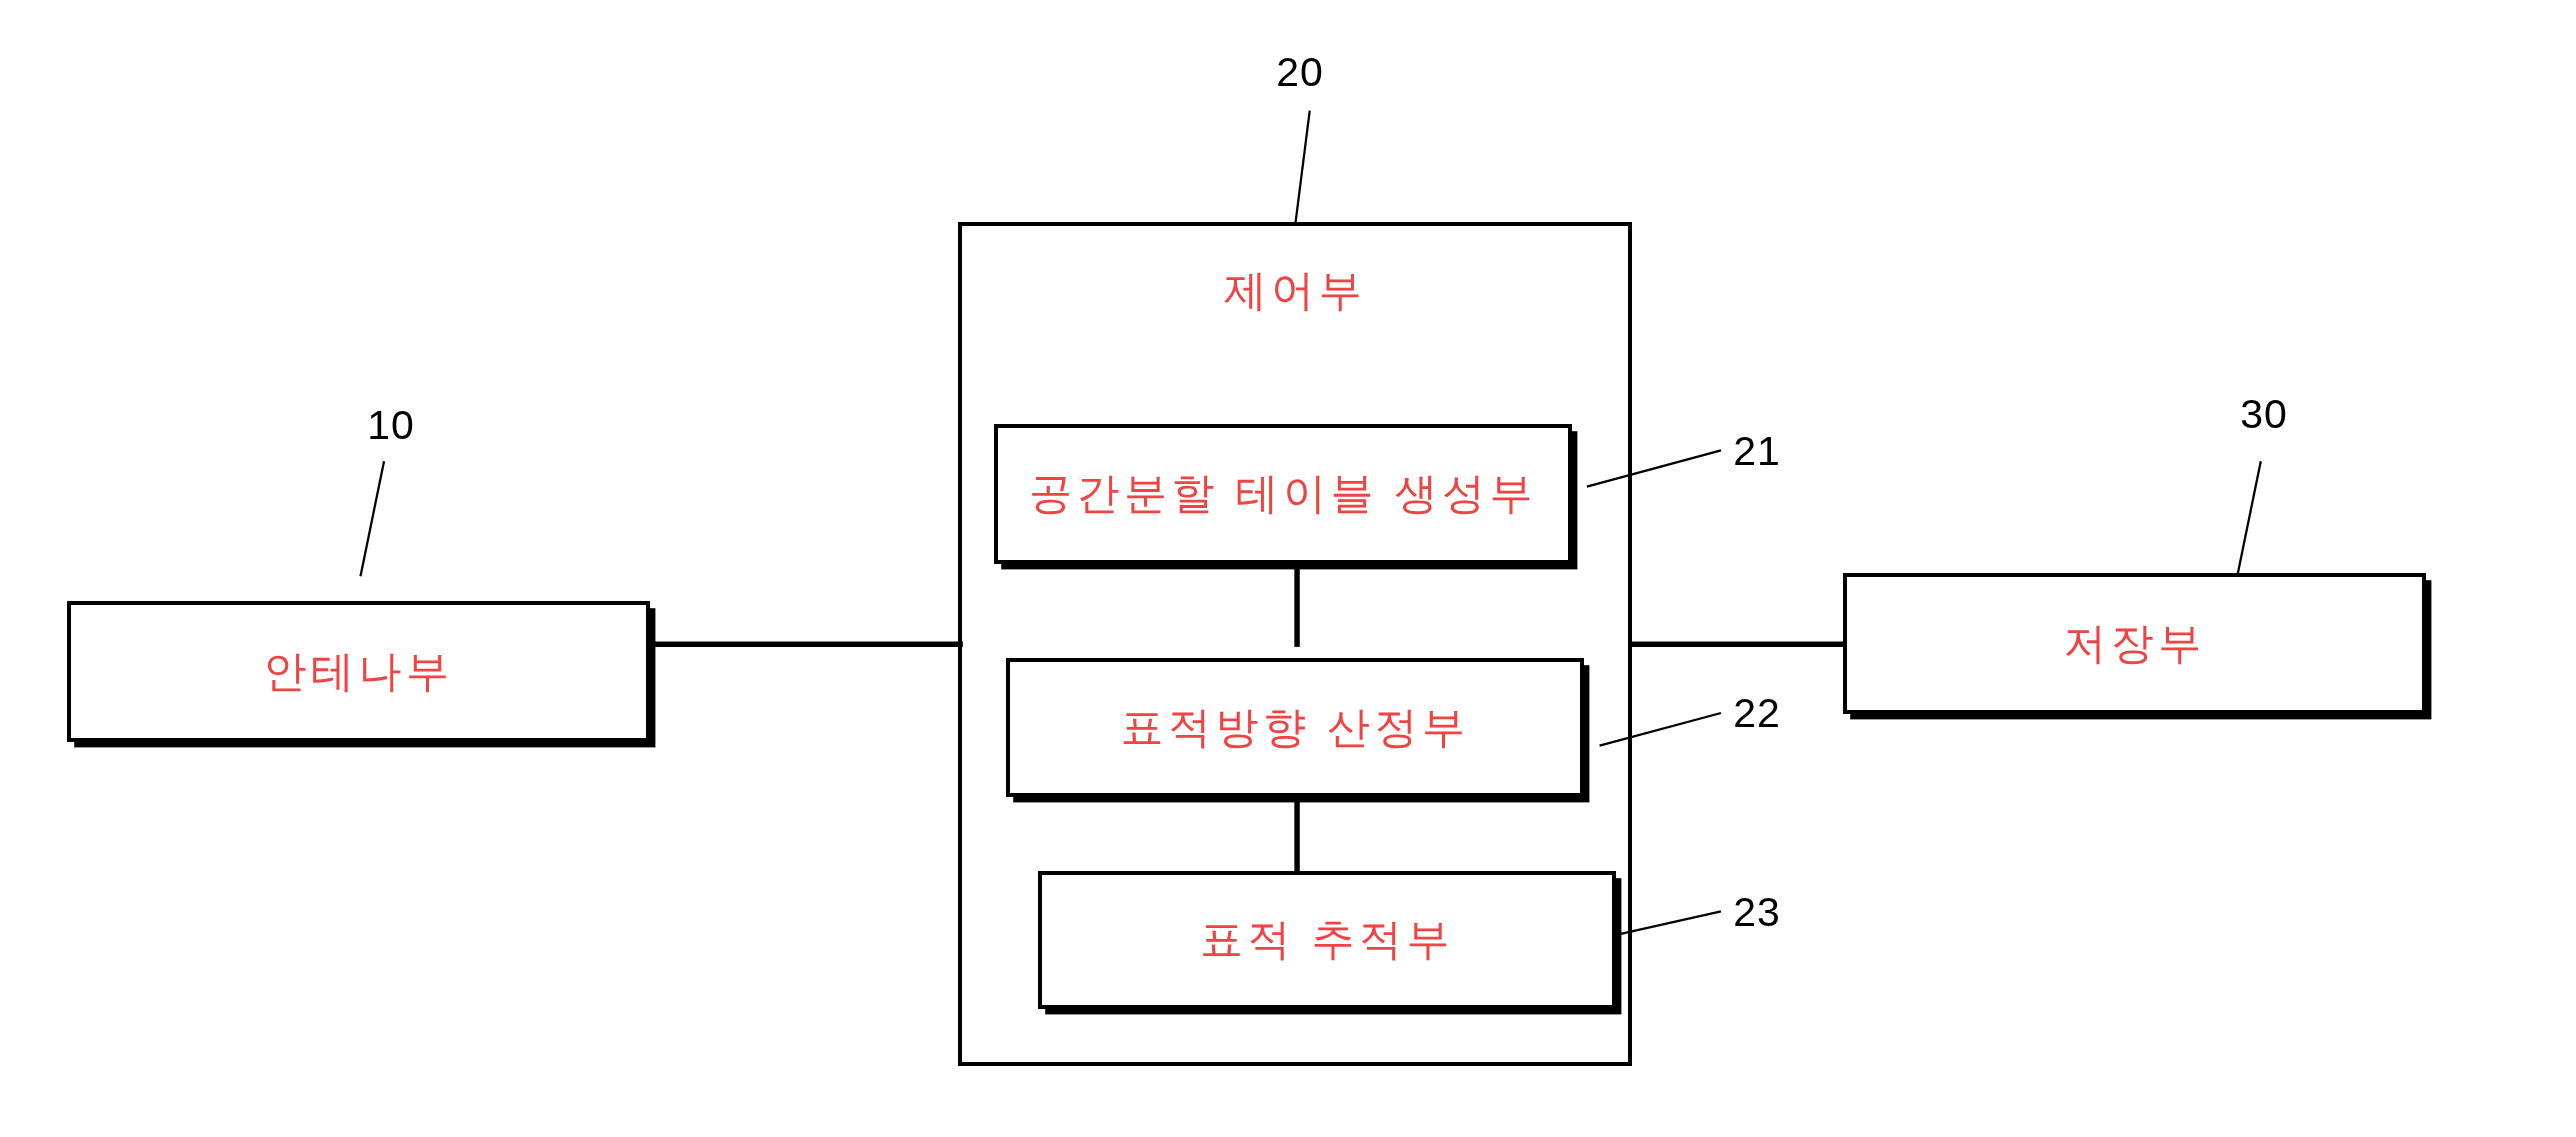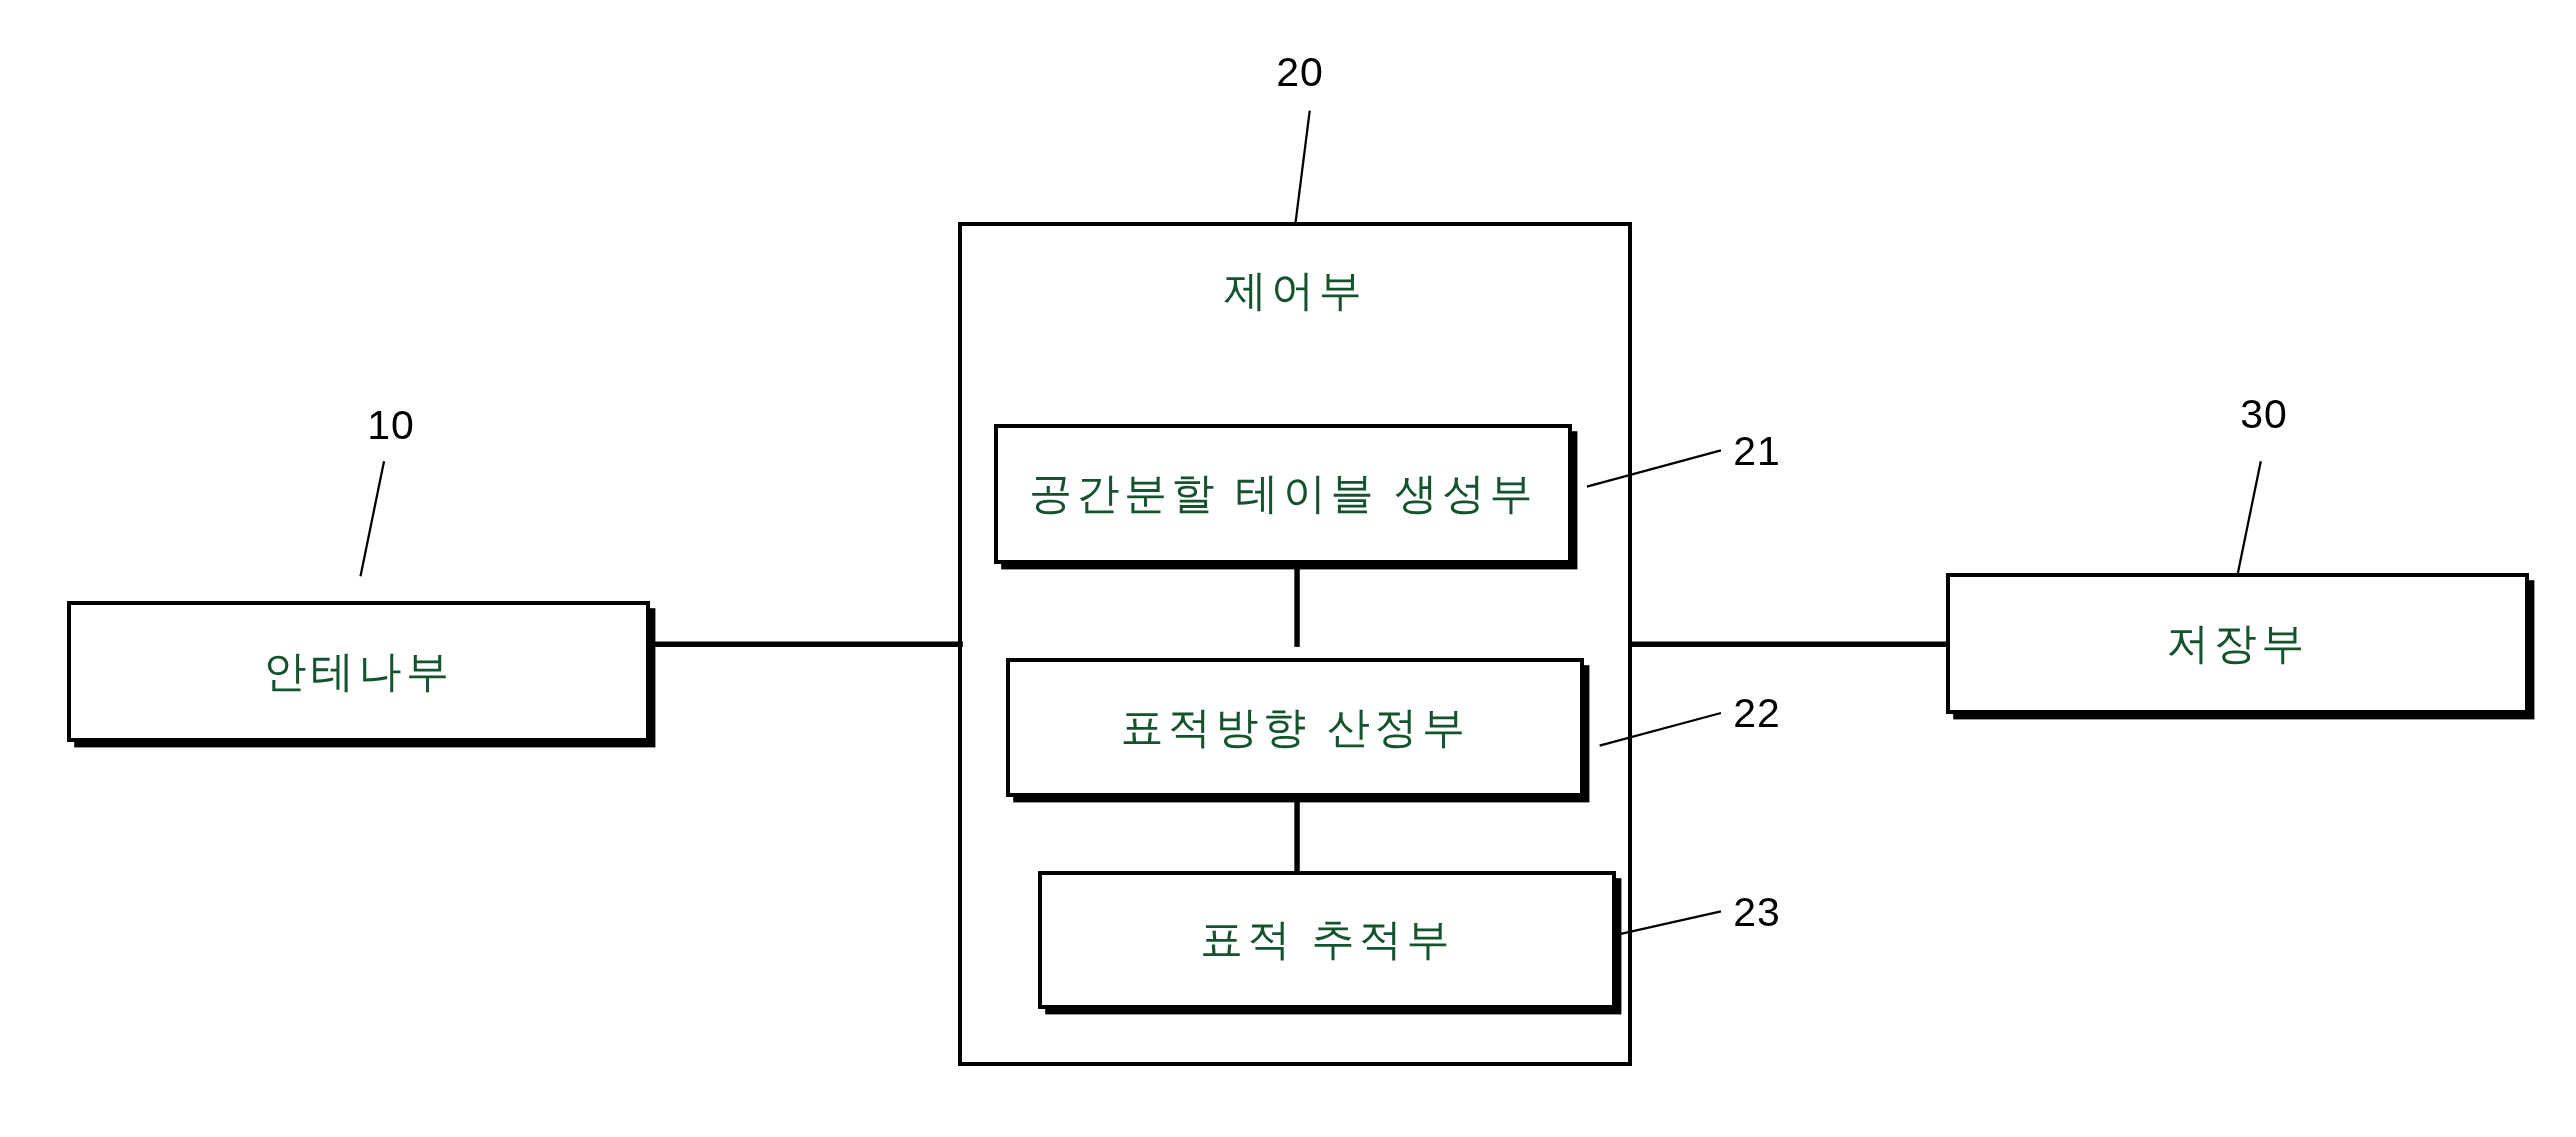--- a/index.html
+++ b/index.html
@@ -32,21 +32,21 @@
     align-items: center;
     justify-content: center;
   }
   .shadowed {
     box-shadow: 6.3px 6.3px 0 -0.9px #000000;
   }
   .block-label {
     font-size: 43px;
     letter-spacing: 4.5px;
     white-space: nowrap;
-    color: #14532d;
+    color: #ef4444;
   }
   #control-box {
     background: transparent;
     display: block;
   }
   #control-label {
     position: absolute;
     left: 0;
     right: 0;
     top: 36px;
@@ -82,21 +82,21 @@
   </svg>
 
   <div class="block" id="control-box" style="left:958px; top:222px; width:674px; height:844px;">
     <div class="block-label" id="control-label">제어부</div>
   </div>
 
   <div class="block shadowed" style="left:67px; top:573px; width:583px; height:141px;margin-top:28px;">
     <span class="block-label">안테나부</span>
   </div>
 
-  <div class="block shadowed" style="left:1946px; top:573px; width:583px; height:141px;">
+  <div class="block shadowed" style="left:1843px; top:573px; width:583px; height:141px;">
     <span class="block-label">저장부</span>
   </div>
 
   <div class="block shadowed" style="left:994px; top:413px; width:578px; height:140px;margin-top:11px;">
     <span class="block-label">공간분할 테이블 생성부</span>
   </div>
 
   <div class="block shadowed" style="left:1006px; top:658px; width:578px; height:139px;">
     <span class="block-label">표적방향 산정부</span>
   </div>

